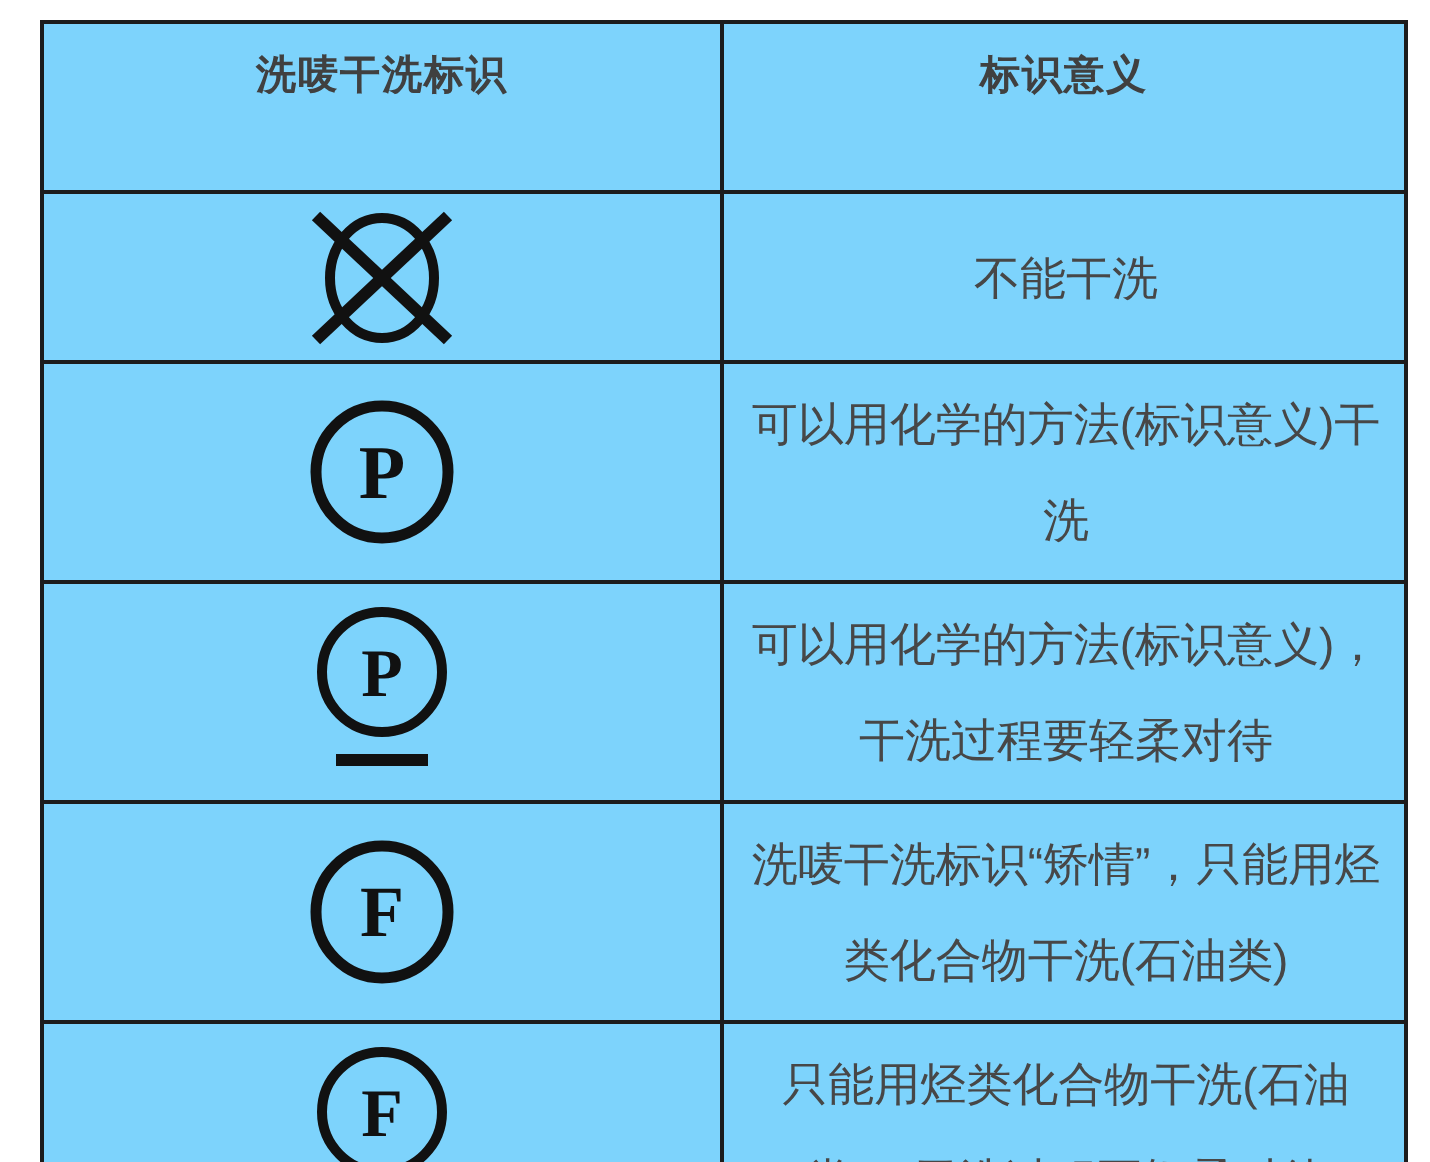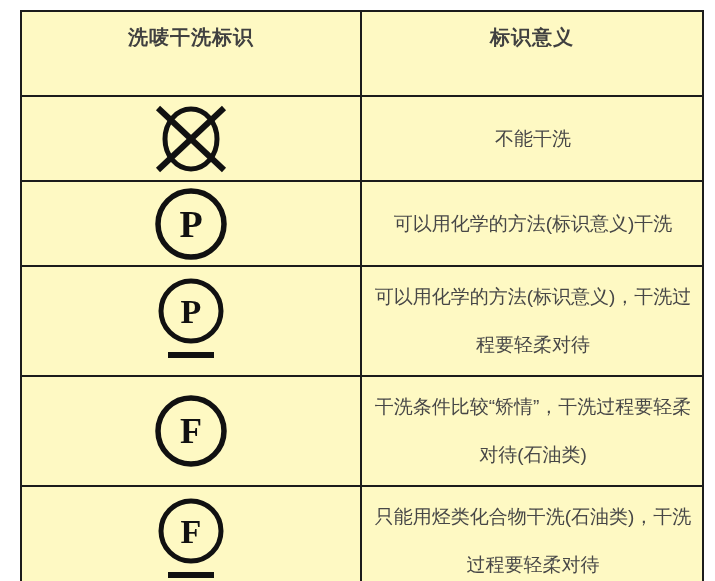--- a/index.html
+++ b/index.html
@@ -20,21 +20,21 @@
   table.care-table {
     position: absolute;
     left: 20px;
     top: 10px;
     width: 682px;
     border-collapse: collapse;
     table-layout: fixed;
   }
   table.care-table td, table.care-table th {
     border: 2px solid #1c1c1c;
-    background: #fef9c3;
+    background: #7dd3fc;
     box-sizing: border-box;
     text-align: center;
   }
   col.c-symbol { width: 340px; }
   col.c-meaning { width: 342px; }
 
   th.hdr {
     height: 85px;
     vertical-align: top;
     padding-top: 12px;
@@ -42,21 +42,21 @@
     font-weight: bold;
     color: #404040;
     text-align: center;
     letter-spacing: 1px;
   }
   td.sym-cell {
     text-align: center;
     vertical-align: middle;
   }
   td.meaning-cell {
-    font-size: 19px;
+    font-size: 23px;
     color: #474747;
     line-height: 48px;
     padding: 6px 10px 6px 12px;
     vertical-align: middle;
     text-align: left;
   }
   tr.r1 td { height: 85px; }
   tr.r2 td { height: 85px; }
   tr.r3 td { height: 103px; }
   tr.r4 td { height: 100px; }
@@ -119,21 +119,21 @@
       <td class="meaning-cell">可以用化学的方法(标识意义)，干洗过程要轻柔对待</td>
     </tr>
 
     <tr class="r4">
       <td class="sym-cell">
         <svg class="sym-svg" width="74" height="74" viewBox="0 0 74 74">
           <circle class="sym-stroke" cx="37" cy="37" r="33" stroke-width="5.5"></circle>
           <text class="sym-letter" x="37" y="49" font-size="36" text-anchor="middle">F</text>
         </svg>
       </td>
-      <td class="meaning-cell">干洗条件比较“矫情”，干洗过程要轻柔对待(石油类)</td>
+      <td class="meaning-cell">洗唛干洗标识“矫情”，只能用烃类化合物干洗(石油类)</td>
     </tr>
 
     <tr class="r5">
       <td class="sym-cell">
         <svg class="sym-svg" width="74" height="86" viewBox="0 0 74 86">
           <circle class="sym-stroke" cx="37" cy="33" r="30" stroke-width="5"></circle>
           <text class="sym-letter" x="37" y="45" font-size="34" text-anchor="middle">F</text>
           <rect class="sym-bar" x="14" y="74" width="46" height="6"></rect>
         </svg>
       </td>

